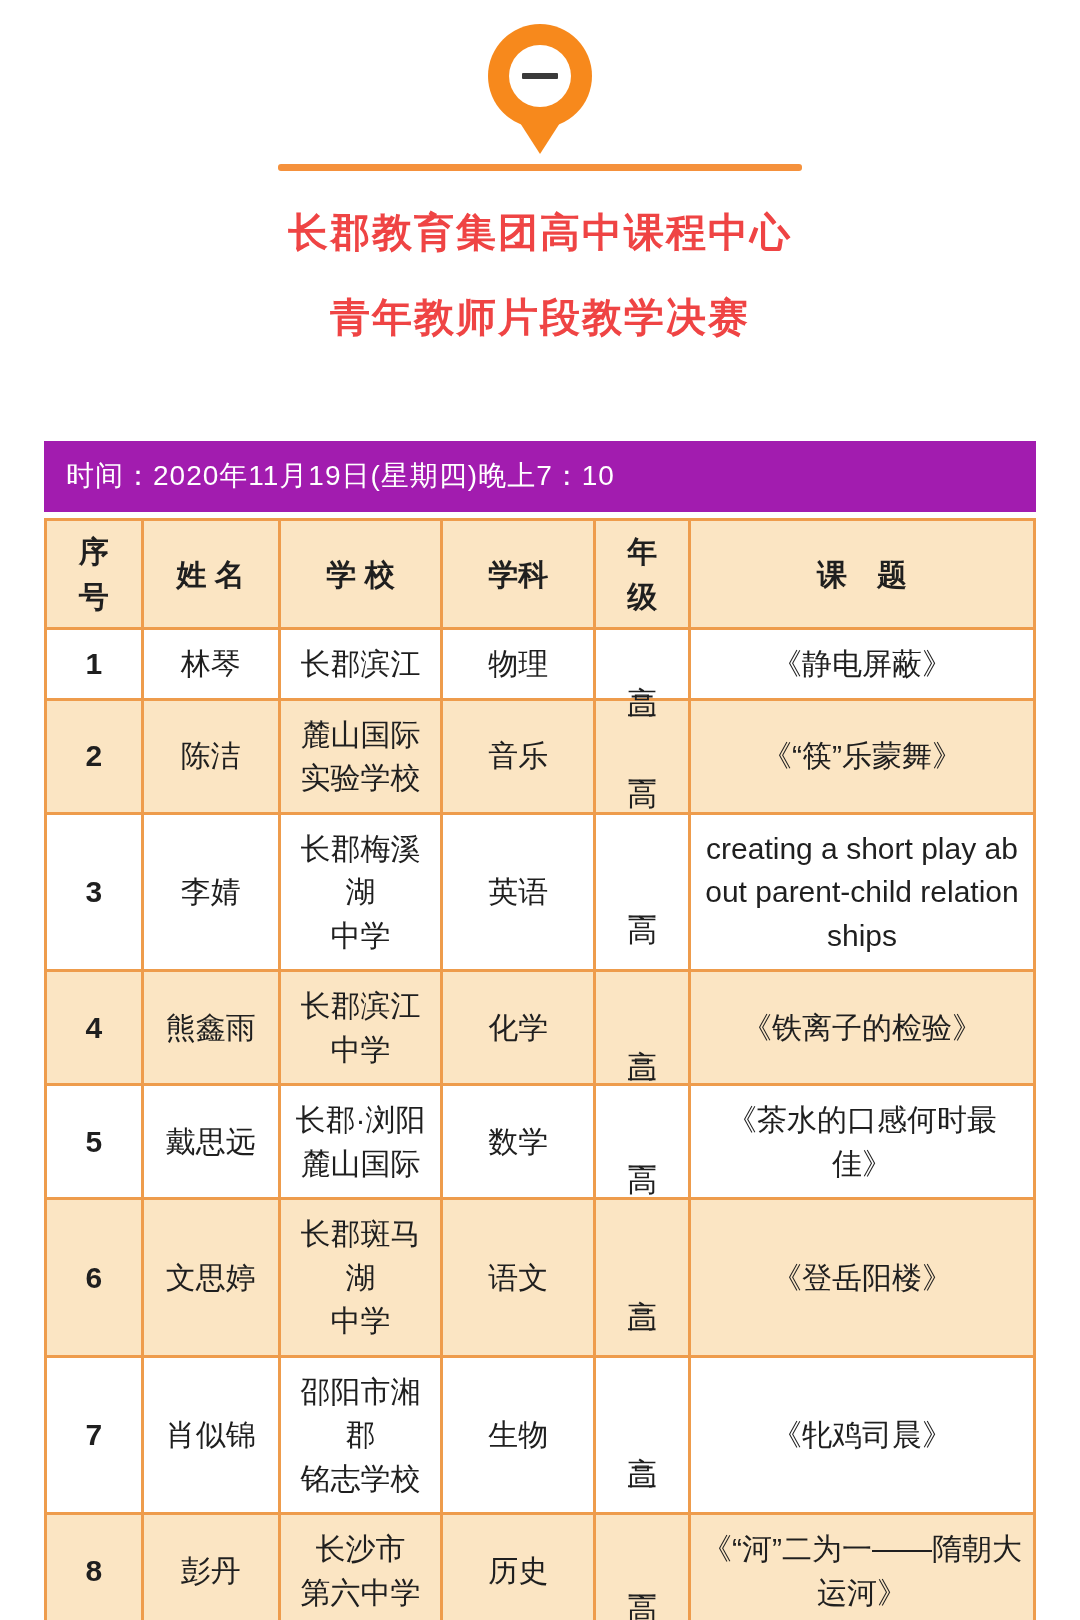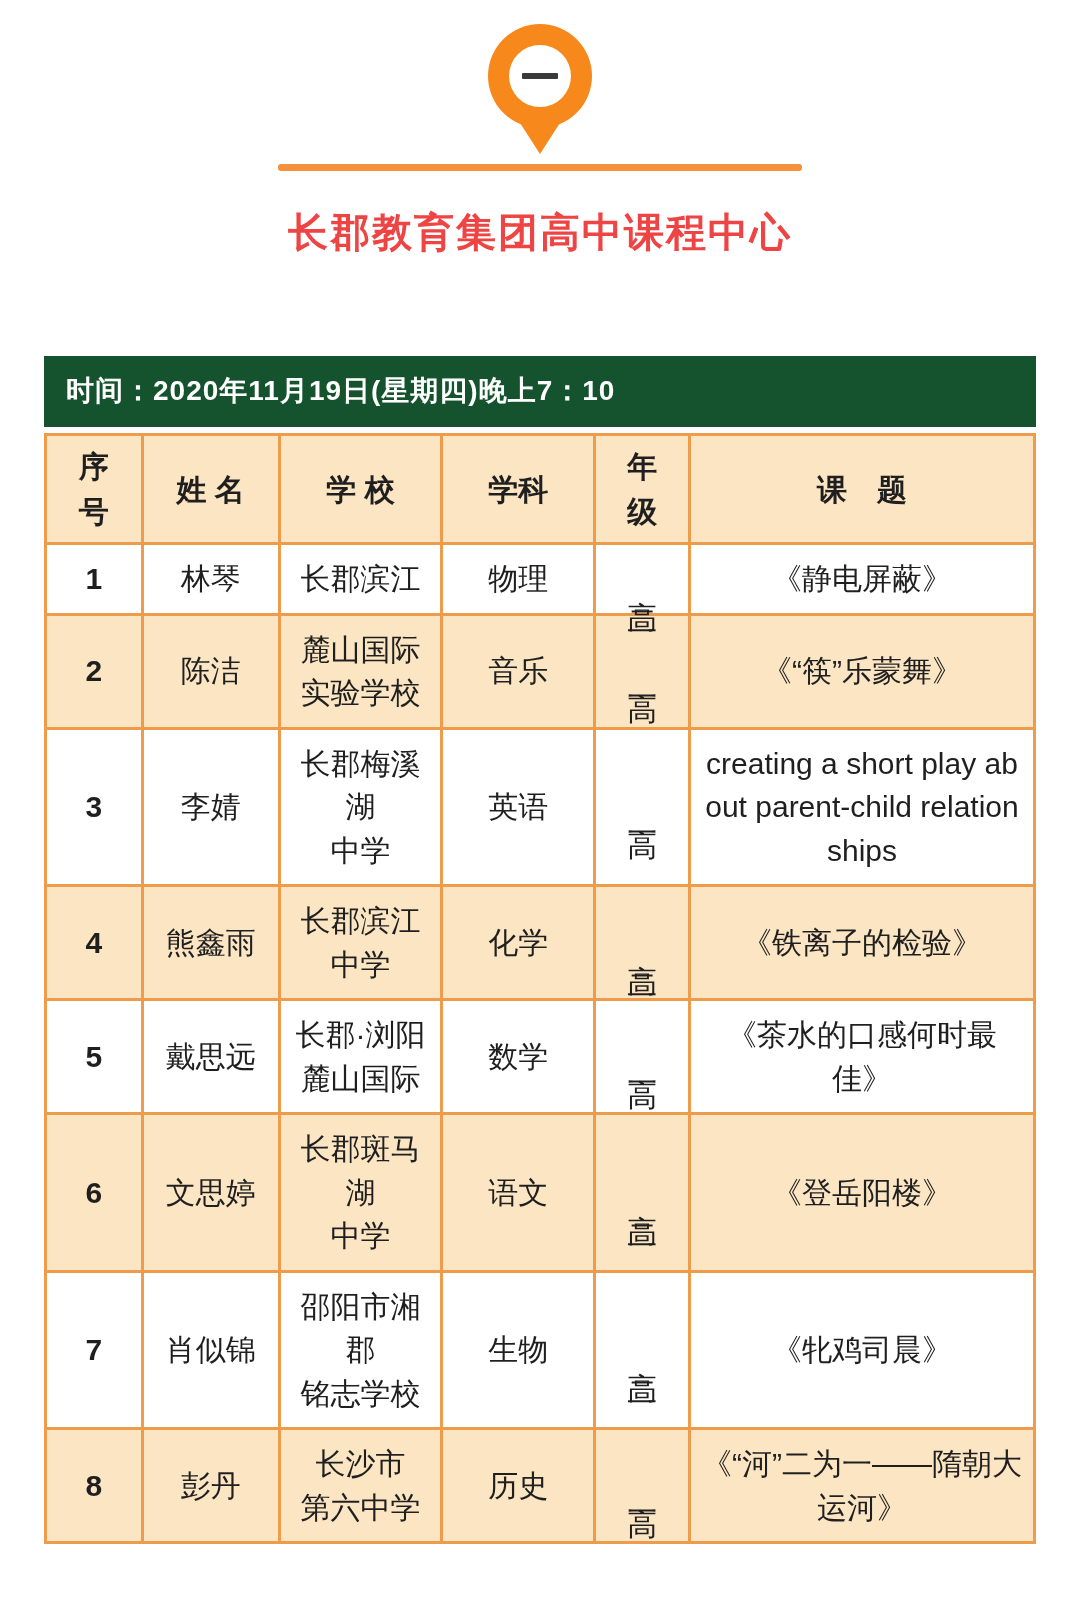--- a/index.html
+++ b/index.html
@@ -42,23 +42,23 @@
   .main-title {
     margin: 34px 0 0 0;
     font-size: 40px; font-weight: 700; letter-spacing: 2px;
     color: #ef4444;
   }
   .main-title.second { margin-top: 30px; }
 
   
   .banner {
     margin: 96px 44px 6px 44px;
-    background: #14532d;
+    background: #a21caf;
     color: #ffffff;
-    font-size: 28px; font-weight: 700;
+    font-size: 28px; font-weight: 400;
     line-height: 1.75;
     padding: 10px 16px 12px 22px;
     letter-spacing: 1px;
   }
 
   
   table.schedule {
     margin: 0 44px;
     width: 992px;
     border-collapse: collapse;
@@ -112,20 +112,21 @@
     <div class="pin">
       <div class="pin-circle">
         <div class="pin-inner">
           <div class="pin-dash"></div>
         </div>
       </div>
       <div class="pin-tail"></div>
     </div>
     <div class="divider"></div>
     <h1 class="main-title">长郡教育集团高中课程中心</h1>
+    <h1 class="main-title second">青年教师片段教学决赛</h1>
   </div>
 
   <div class="banner">
     <div>时间：2020年11月19日(星期四)晚上7：10</div>
   </div>
 
   <table class="schedule">
     <thead>
       <tr>
         <th class="col-no">序

